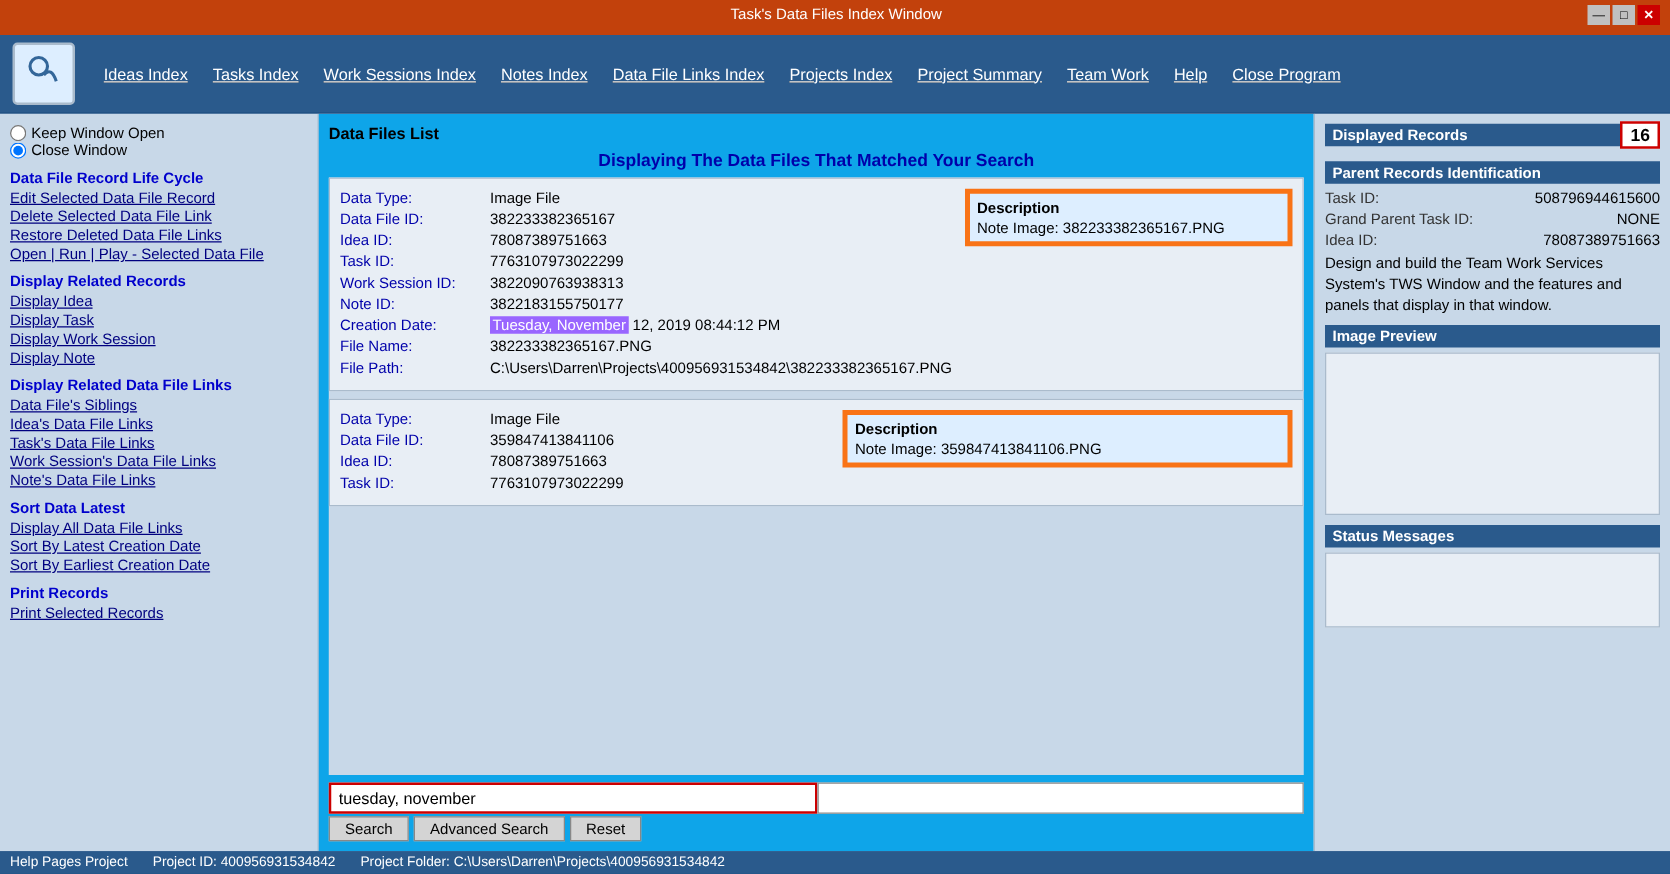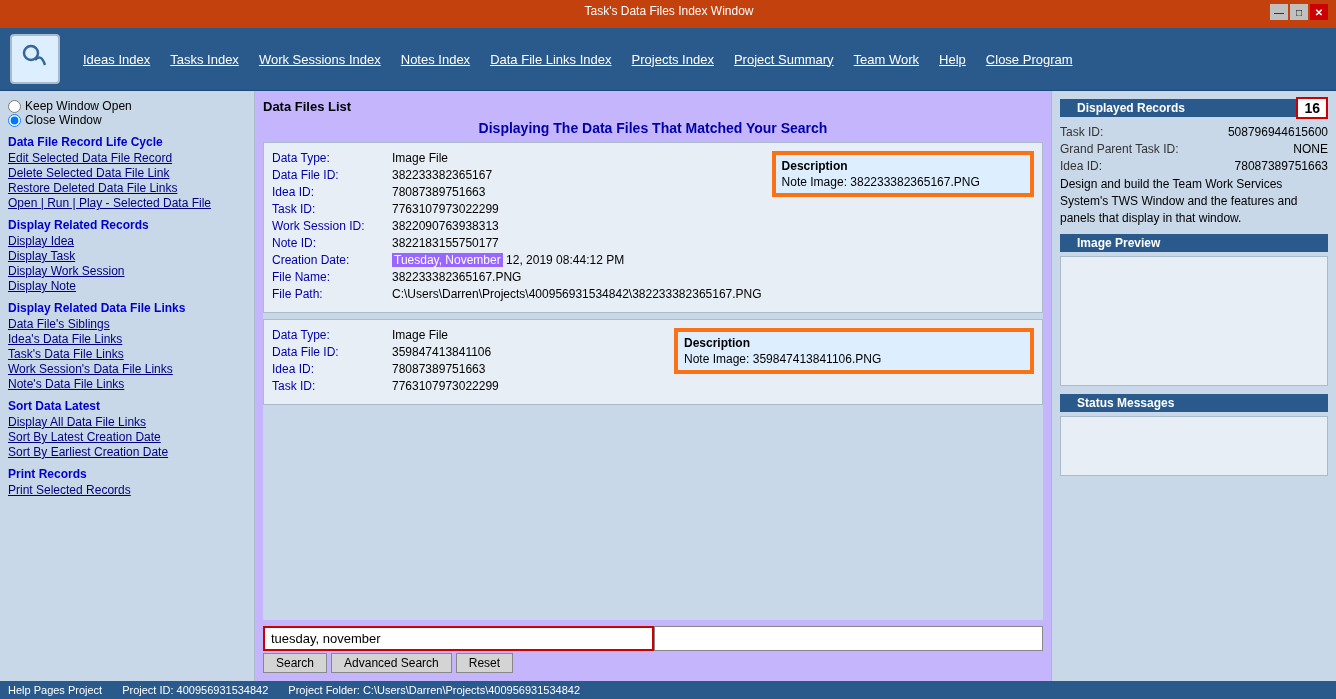--- a/index.html
+++ b/index.html
@@ -82,21 +82,21 @@
       flex-shrink: 0;
     }
     .radio-group { margin-bottom: 4px; }
     .radio-item { display: flex; align-items: center; gap: 4px; font-size: 12px; cursor: pointer; }
     .section-header { color: #0000cc; font-weight: bold; font-size: 12px; margin-top: 8px; margin-bottom: 2px; }
     .sidebar-link { color: #000080; font-size: 12px; cursor: pointer; text-decoration: underline; display: block; margin-bottom: 1px; padding-left: 0; }
     
     
     .main-content {
       flex: 1;
-      background: #c4b5fd;
+      background: #0ea5e9;
       padding: 8px;
       overflow: hidden;
       display: flex;
       flex-direction: column;
     }
     .panel-title {
       font-weight: bold;
       font-size: 13px;
       color: #000;
       margin-bottom: 6px;
@@ -178,21 +178,21 @@
       padding: 8px;
       border-left: 1px solid #aabbcc;
       flex-shrink: 0;
       overflow-y: auto;
     }
     .right-section-header {
       background: #2a5a8c;
       color: white;
       font-weight: bold;
       font-size: 12px;
-      padding: 2px 17px;
+      padding: 2px 6px;
       margin-bottom: 4px;
       margin-top: 8px;
     }
     .right-section-header:first-child { margin-top: 0; }
     .displayed-records-box {
       border: 2px solid #cc0000;
       display: inline-block;
       padding: 1px 6px;
       font-weight: bold;
       font-size: 14px;
@@ -413,20 +413,21 @@
         </div>
       </div>
     </div>
 
     <div class="right-panel">
       <div class="records-header-row">
         <div class="right-section-header" style="margin-top:0; flex:1;">Displayed Records</div>
         <div class="displayed-records-box">16</div>
       </div>
 
+      <div class="right-section-header">Parent Records Identification</div>
       <div class="right-field-row">
         <span class="right-field-label">Task ID:</span>
         <span class="right-field-value">508796944615600</span>
       </div>
       <div class="right-field-row">
         <span class="right-field-label">Grand Parent Task ID:</span>
         <span class="right-field-value">NONE</span>
       </div>
       <div class="right-field-row">
         <span class="right-field-label">Idea ID:</span>

